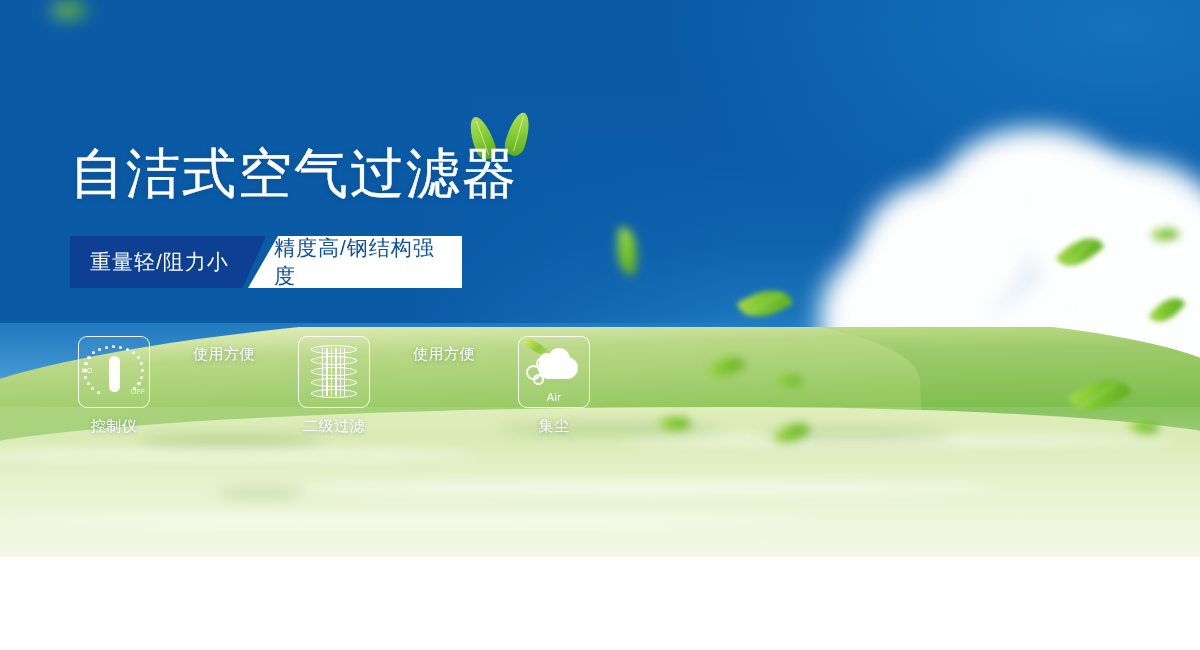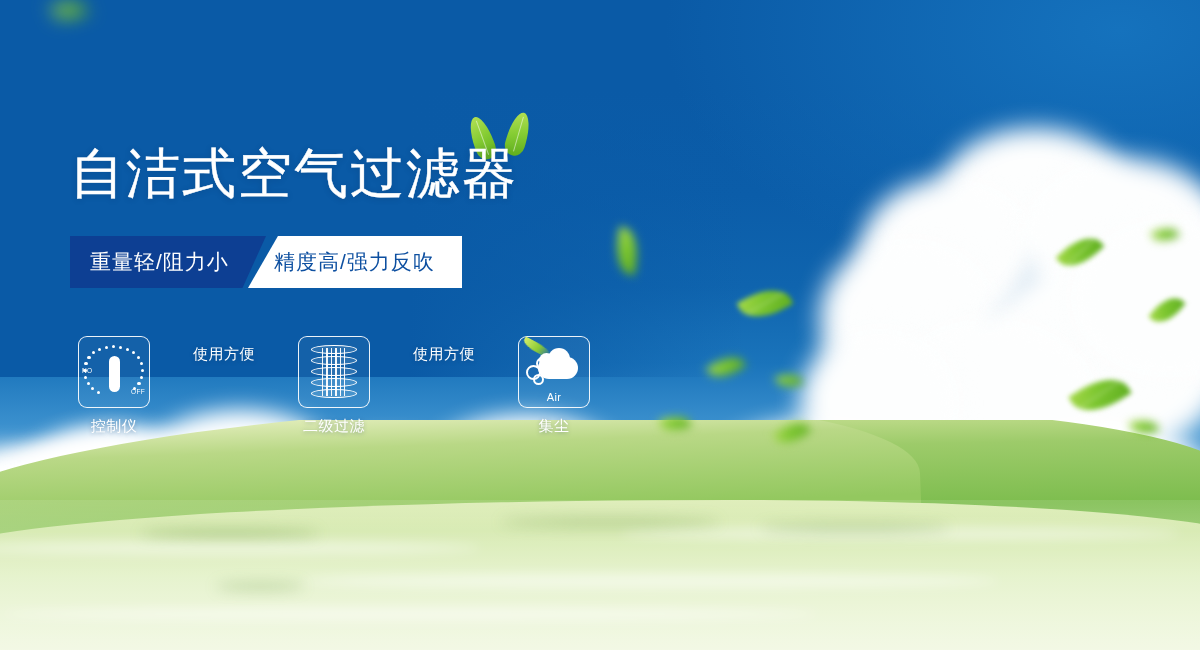--- a/index.html
+++ b/index.html
@@ -1,20 +1,20 @@
 <!DOCTYPE html>
 <html><head>
 <meta charset="utf-8">
 <style>
   html,body{margin:0;padding:0;background:#fff;}
   body{font-family:"Liberation Sans","DejaVu Sans",sans-serif;}
 
   #banner{
     position:relative;
-    width:1200px;height:650px;
+    width:1200px;height:557px;
     overflow:hidden;
   }
 
   
   .sky{
     position:absolute;inset:0;
     background:
       linear-gradient(to bottom,
         #0a5aa6 0%,
         #0a5aa6 14%,
@@ -311,21 +311,21 @@
       </div>
     <div class="lf r">
         <i></i>
       </div>
   </div>
 
   <div class="title">自洁式空气过滤器</div>
 
   <div class="subbar">
     <div class="dark">重量轻/阻力小</div>
-    <div class="light">精度高/强力反吹</div>
+    <div class="light">精度高/钢结构强度</div>
   </div>
 
   <div class="features">
 
     <div class="feat">
       <div class="feat-box">
         <div class="gauge">
           <div class="dot" style="left:29px;top:4px;"></div>
           <div class="dot" style="left:36px;top:4.6px;"></div>
           <div class="dot" style="left:43px;top:6.6px;"></div>

